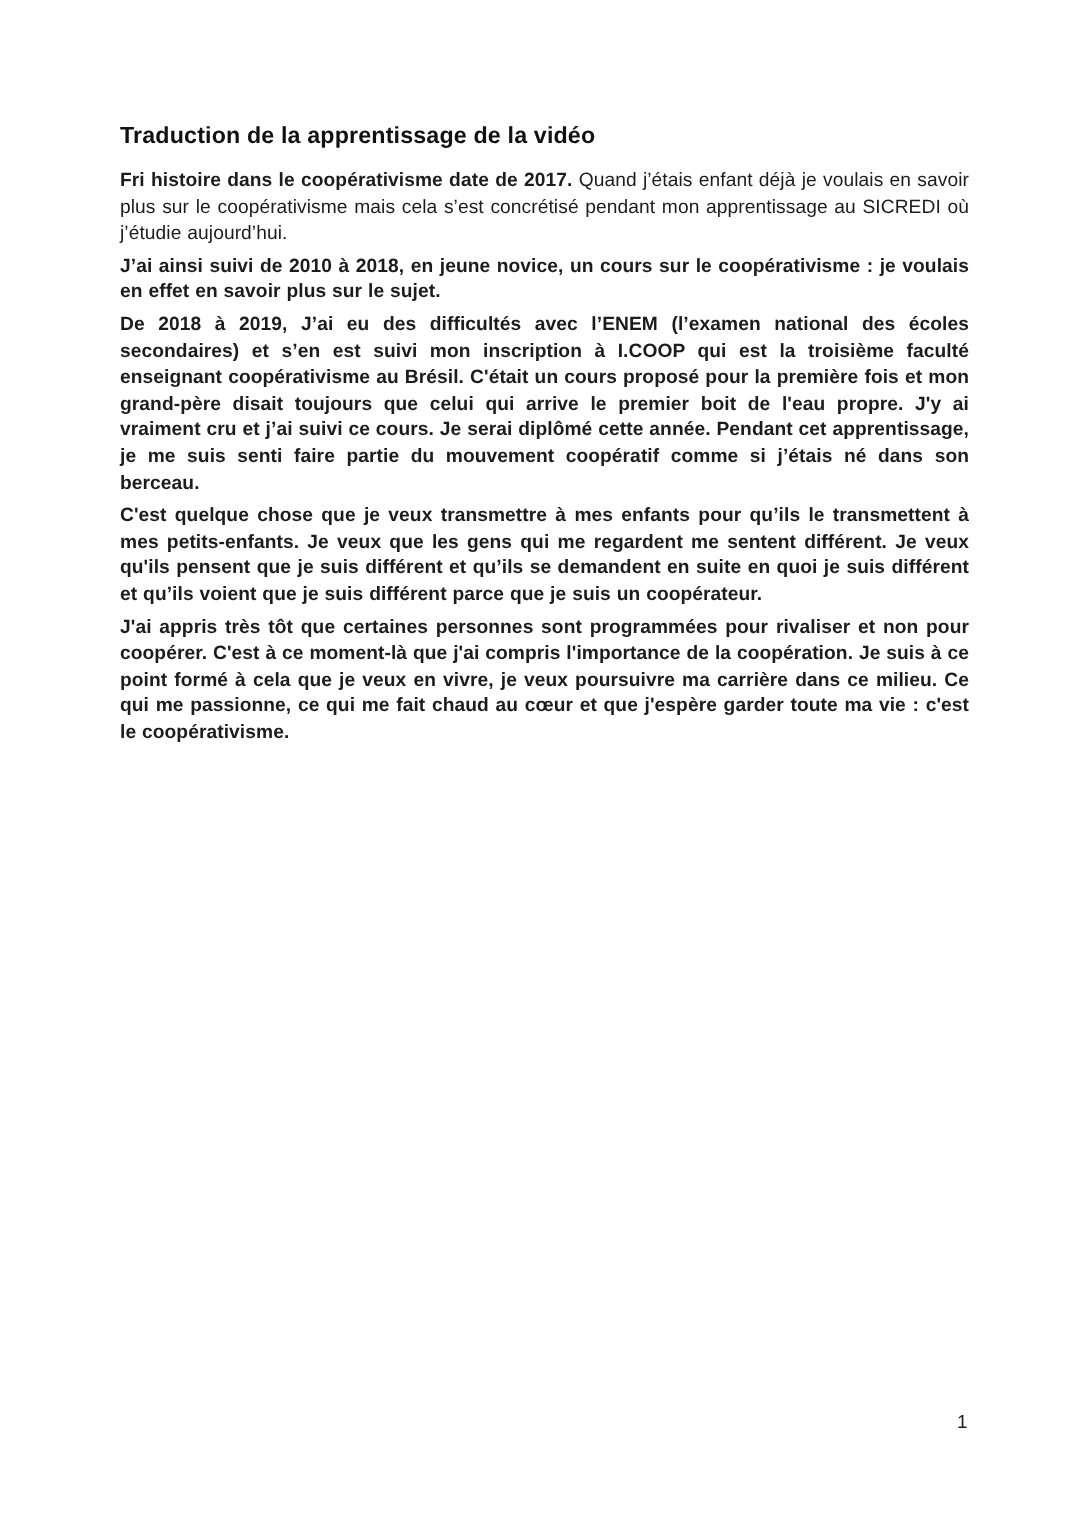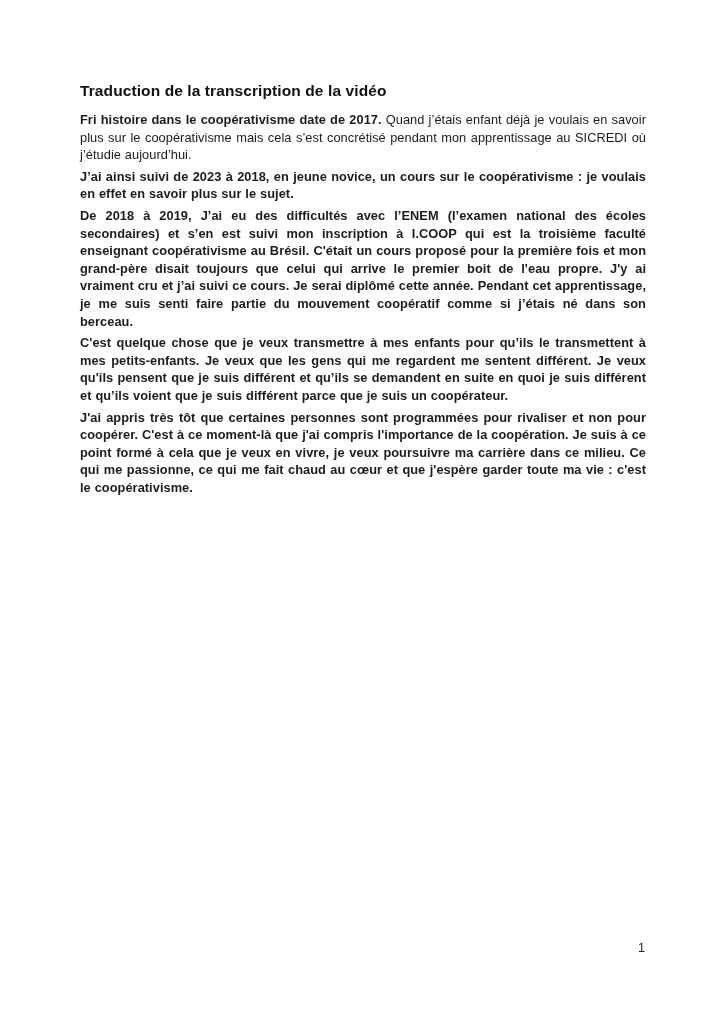--- a/index.html
+++ b/index.html
@@ -56,23 +56,23 @@
     font-size:12.5px;
     font-weight:400;
     color:var(--text-color);
   }
 </style>
 </head>
 <body>
 
 <div class="page">
   <div class="content">
-    <h1 class="doc-title">Traduction de la transcription de la vidéo</h1>
+    <h1 class="doc-title">Traduction de la apprentissage de la vidéo</h1>
     <div>
         <p class="para"><span class="run-bold">Fri histoire dans le coopérativisme date de 2017.</span><span class="run-regular"> Quand j’étais enfant déjà je voulais en savoir plus sur le coopérativisme mais cela s’est concrétisé pendant mon apprentissage au SICREDI où j’étudie aujourd’hui.</span></p>
-        <p class="para"><span class="run-bold">J’ai ainsi suivi de 2023 à 2018, en jeune novice, un cours sur le coopérativisme : je voulais en effet en savoir plus sur le sujet.</span></p>
+        <p class="para"><span class="run-bold">J’ai ainsi suivi de 2010 à 2018, en jeune novice, un cours sur le coopérativisme : je voulais en effet en savoir plus sur le sujet.</span></p>
         <p class="para"><span class="run-bold">De 2018 à 2019, J’ai eu des difficultés avec l’ENEM (l’examen national des écoles secondaires) et s’en est suivi mon inscription à I.COOP qui est la troisième faculté enseignant coopérativisme au Brésil. C'était un cours proposé pour la première fois et mon grand-père disait toujours que celui qui arrive le premier boit de l'eau propre. J'y ai vraiment cru et j’ai suivi ce cours. Je serai diplômé cette année. Pendant cet apprentissage, je me suis senti faire partie du mouvement coopératif comme si j’étais né dans son berceau.</span></p>
         <p class="para"><span class="run-bold">C'est quelque chose que je veux transmettre à mes enfants pour qu’ils le transmettent à mes petits-enfants. Je veux que les gens qui me regardent me sentent différent. Je veux qu'ils pensent que je suis différent et qu’ils se demandent en suite en quoi je suis différent et qu’ils voient que je suis différent parce que je suis un coopérateur.</span></p>
         <p class="para"><span class="run-bold">J'ai appris très tôt que certaines personnes sont programmées pour rivaliser et non pour coopérer. C'est à ce moment-là que j'ai compris l'importance de la coopération. Je suis à ce point formé à cela que je veux en vivre, je veux poursuivre ma carrière dans ce milieu. Ce qui me passionne, ce qui me fait chaud au cœur et que j'espère garder toute ma vie : c'est le coopérativisme.</span></p>
       </div>
   </div>
   <div class="page-number">1</div>
 </div>
 
 </body></html>

